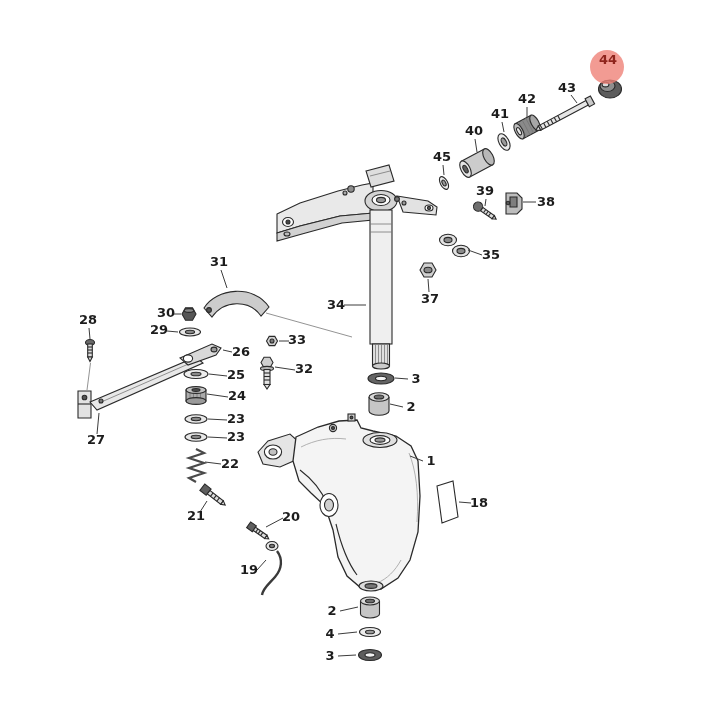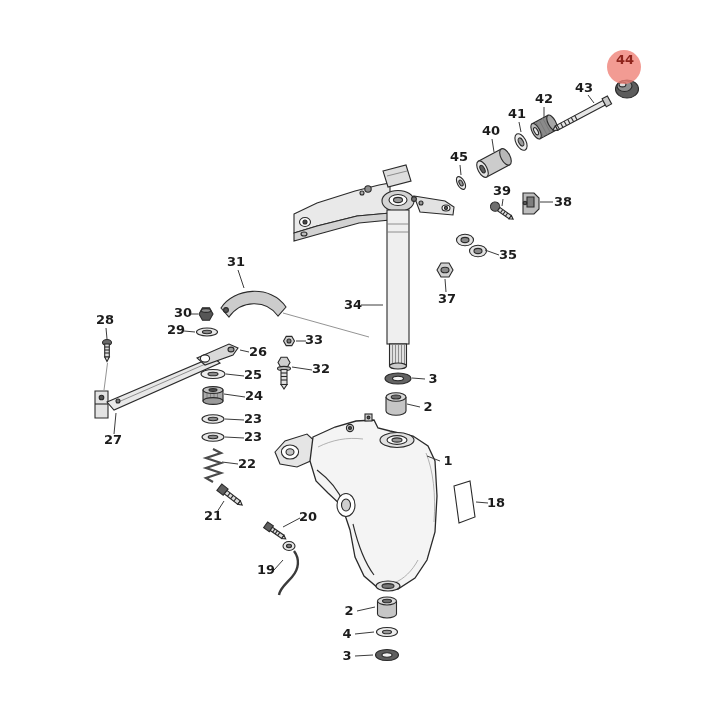--- a/index.html
+++ b/index.html
@@ -1,17 +1,17 @@
 <!DOCTYPE html>
 <html><head>
 <meta charset="utf-8">
 <title>Parts Diagram</title>
 <style>
   html,body{margin:0;padding:0;background:#ffffff;}
-  .canvas{position:relative;width:668px;height:720px;background:#ffffff;overflow:hidden;padding-left:17px;}
+  .canvas{position:relative;width:668px;height:720px;background:#ffffff;overflow:hidden;}
   svg{display:block;}
   .part-label{font:bold 13px "DejaVu Sans", sans-serif;fill:#1c1c1c;text-anchor:middle;}
   .part-label.highlighted{fill:#8e241c;}
   .leader{stroke:#3c3c3c;stroke-width:1;}
   g.part{stroke:#2a2a2a;stroke-width:1.1;}
   .thin{stroke:#777;stroke-width:0.8;}
   .shade{stroke:#a0a0a0;stroke-width:0.8;fill:none;}
 </style>
 </head>
 <body>

